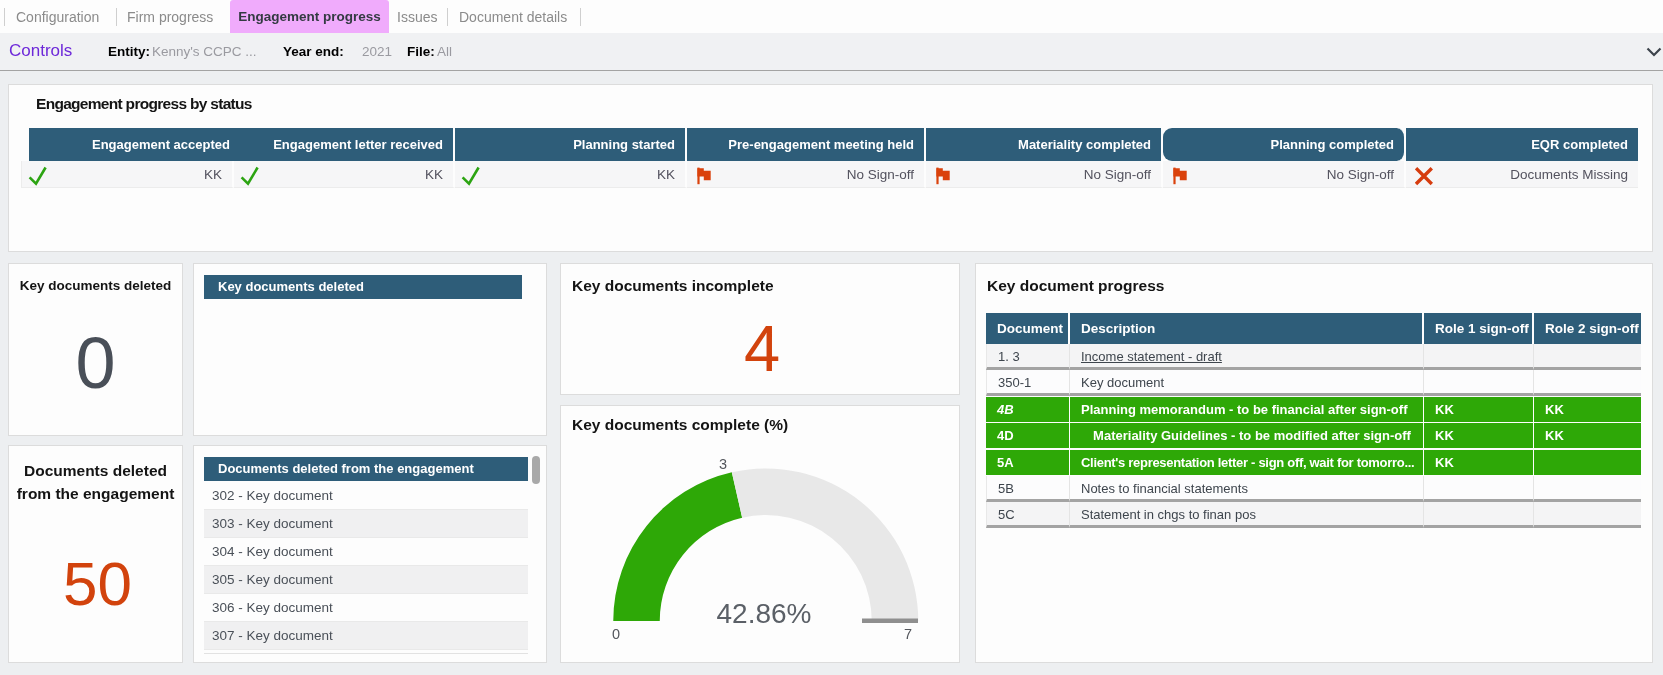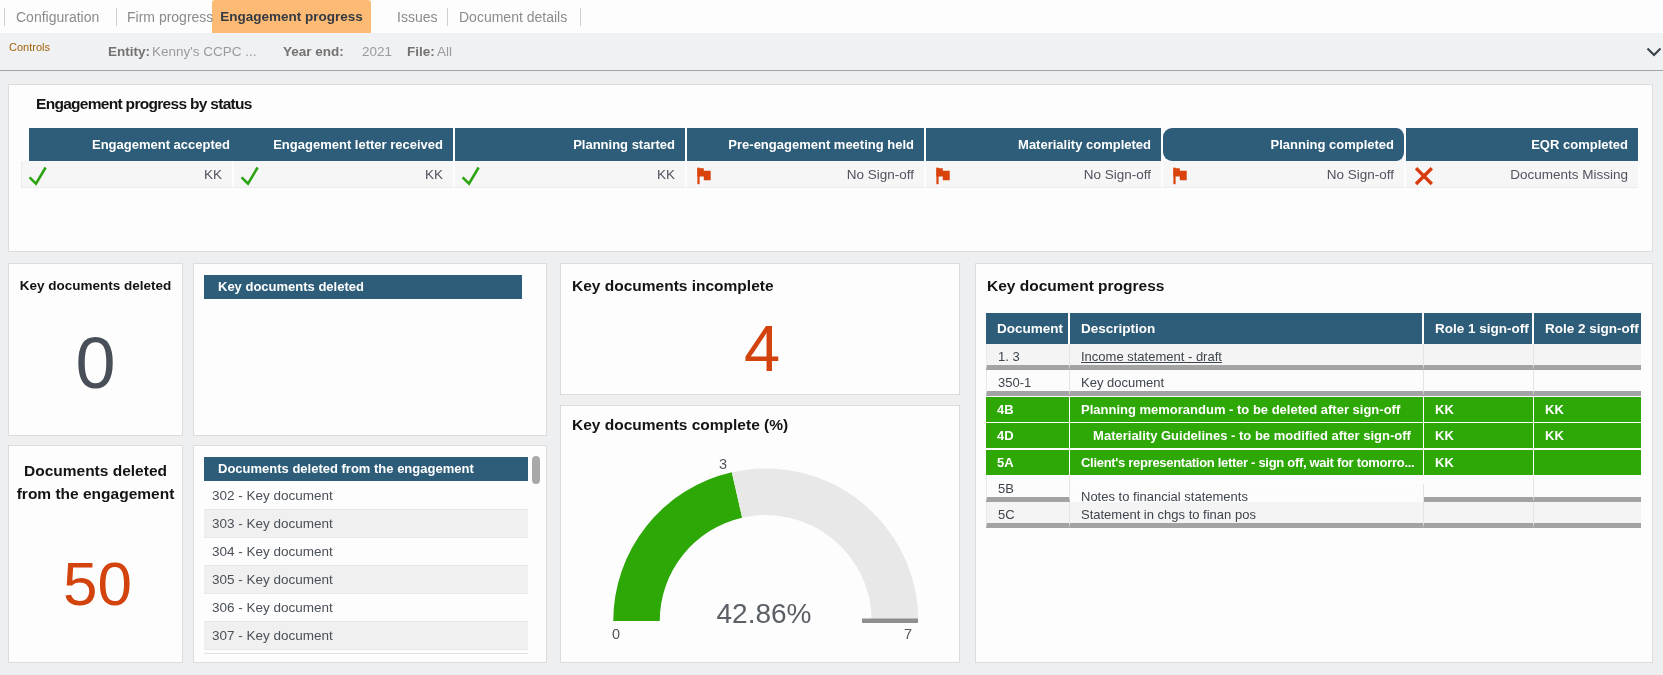--- a/index.html
+++ b/index.html
@@ -4,63 +4,63 @@
 <style>
   * { margin:0; padding:0; box-sizing:border-box; }
   html,body { width:1663px; height:675px; overflow:hidden; }
   body { font-family:"Liberation Sans", sans-serif; background:#edeff1; position:relative; }
   .abs { position:absolute; }
   .card { position:absolute; background:#fdfdfd; border:1px solid #dcdcdc; }
   .ttl { font-weight:bold; font-size:15.5px; color:#141414; }
 
   
   #tabbar { left:0; top:0; width:1663px; height:33px; background:#fdfdfd; }
-  #activetab { left:212px; top:0; width:159px; height:40px; background:#fdba74; border-radius:3px 3px 0 0; }
+  #activetab { left:230px; top:0; width:159px; height:40px; background:#f0abfc; border-radius:3px 3px 0 0; }
   #activetab span { position:absolute; left:0; right:0; top:9px; text-align:center; font-size:13.5px; font-weight:bold; color:#333a42; }
   .tabtxt { position:absolute; top:9px; font-size:14px; color:#8b8b8b; }
   .tabsep { position:absolute; top:8px; width:1px; height:18px; background:#cfcfcf; }
 
   
   #controls { left:0; top:33px; width:1663px; height:38px; background:#f0f1f3; border-bottom:1px solid #a3a3a3; }
-  #controls .lbl { position:absolute; top:11px; font-size:13.5px; font-weight:bold; color:#737373; }
+  #controls .lbl { position:absolute; top:11px; font-size:13.5px; font-weight:bold; color:#000000; }
   #controls .val { position:absolute; top:11px; font-size:13.5px; color:#9a9aa0; }
 
   
   .sthead { position:absolute; top:0; height:33px; background:#2e5d79; color:#fff; font-weight:bold; font-size:13px; text-align:right; line-height:33px; padding-right:10px; border-right:2px solid #fdfdfd; }
   .strow  { position:absolute; top:33px; height:27px; background:#f6f6f7; font-size:13.5px; color:#53525e; text-align:right; line-height:27px; padding-right:10px; border-right:2px solid #fdfdfd; border-bottom:1px solid #ececec;}
   .strow svg, .strow .xic { position:absolute; left:8px; }
 
   
   .lhead { position:absolute; background:#2e5d79; color:#fff; font-weight:bold; font-size:13px; line-height:24px; padding-left:14px; }
   .lrow { position:absolute; left:10px; width:324px; height:28px; font-size:13.5px; color:#4a5058; line-height:28px; padding-left:8px; border-bottom:1px solid #e9e9e9; }
 
   
   .kh { position:absolute; top:49px; height:31px; background:#2e5d79; color:#fff; font-weight:bold; font-size:13.5px; line-height:31px; padding-left:11px; border-right:2px solid #fdfdfd; }
-  .kr { position:absolute; height:26px; font-size:13px; color:#3e454d; line-height:26px; padding-left:11px; border-right:1px solid #e4e4e4; border-bottom:5px solid #a3a3a3; background:#fcfcfd; }
+  .kr { position:absolute; height:26px; font-size:13px; color:#3e454d; line-height:26px; padding-left:11px; border-right:1px solid #e4e4e4; border-bottom:3px solid #a3a3a3; background:#fcfcfd; }
   .kr.g { background:#2ea807; color:#fff; font-weight:bold; border-right-color:#fdfdfd; border-bottom:1px solid #fdfdfd;}
   .kr.alt { background:#f4f4f5; }
 </style>
 </head>
 <body>
 
 <div class="abs" id="tabbar"></div>
 <div class="abs" id="activetab">
     <span>Engagement progress</span>
   </div>
 <div class="tabtxt" style="left:16px;">Configuration</div>
 <div class="tabtxt" style="left:127px;">Firm progress</div>
 <div class="tabtxt" style="left:397px;">Issues</div>
 <div class="tabtxt" style="left:459px;">Document details</div>
 <div class="tabsep" style="left:4px;"></div>
 <div class="tabsep" style="left:116px;"></div>
 <div class="tabsep" style="left:447px;"></div>
 <div class="tabsep" style="left:580px;"></div>
 
 <div class="abs" id="controls">
-  <div class="abs" style="left:9px; top:8px; font-size:11px; color:#a16207;">Controls</div>
+  <div class="abs" style="left:9px; top:8px; font-size:17px; color:#6d28d9;">Controls</div>
   <div class="lbl" style="left:108px;">Entity:</div>
   <div class="val" style="left:152px;">Kenny's CCPC ...</div>
   <div class="lbl" style="left:283px;">Year end:</div>
   <div class="val" style="left:362px;">2021</div>
   <div class="lbl" style="left:407px;">File:</div>
   <div class="val" style="left:437px;">All</div>
   <svg class="abs" style="left:1646px; top:14px;" width="16" height="10" viewBox="0 0 16 10">
       <polyline points="1.5,1.5 8,8 14.5,1.5" fill="none" stroke="#3c434b" stroke-width="2.2"></polyline>
     </svg>
 </div>
@@ -158,37 +158,37 @@
   <div class="kr alt" style="left:10px; top:80px; width:84px; border-left:1px solid #e8e8e8;">1. 3</div>
   <div class="kr alt" style="left:94px; top:80px; width:354px;text-decoration:underline;">Income statement - draft</div>
   <div class="kr alt" style="left:448px; top:80px; width:110px;"></div>
   <div class="kr alt" style="left:558px; top:80px; width:107px; border-right:none;"></div>
 
   <div class="kr" style="left:10px; top:106px; width:84px; border-left:1px solid #e8e8e8;">350-1</div>
   <div class="kr" style="left:94px; top:106px; width:354px;">Key document</div>
   <div class="kr" style="left:448px; top:106px; width:110px;"></div>
   <div class="kr" style="left:558px; top:106px; width:107px; border-right:none;"></div>
 
-  <div class="kr g" style="left:10px; top:133px; width:84px;">4B</div>
-  <div class="kr g" style="left:94px; top:133px; width:354px;">Planning memorandum - to be deleted after sign-off</div>
+  <div class="kr g" style="left:10px; top:133px; width:84px;font-style:italic;">4B</div>
+  <div class="kr g" style="left:94px; top:133px; width:354px;">Planning memorandum - to be financial after sign-off</div>
   <div class="kr g" style="left:448px; top:133px; width:110px;">KK</div>
   <div class="kr g" style="left:558px; top:133px; width:107px; border-right:none;">KK</div>
 
   <div class="kr g" style="left:10px; top:159px; width:84px;">4D</div>
   <div class="kr g" style="left:94px; top:159px; width:354px;text-align:center;">Materiality Guidelines - to be modified after sign-off</div>
   <div class="kr g" style="left:448px; top:159px; width:110px;">KK</div>
   <div class="kr g" style="left:558px; top:159px; width:107px; border-right:none;">KK</div>
 
   <div class="kr g" style="left:10px; top:186px; width:84px;">5A</div>
   <div class="kr g" style="left:94px; top:186px; width:354px; letter-spacing:-0.3px; white-space:nowrap; overflow:hidden;">Client's representation letter - sign off, wait for tomorro...</div>
   <div class="kr g" style="left:448px; top:186px; width:110px;">KK</div>
   <div class="kr g" style="left:558px; top:186px; width:107px; border-right:none;"></div>
 
   <div class="kr" style="left:10px; top:212px; width:84px; border-left:1px solid #e8e8e8;">5B</div>
-  <div class="kr" style="left:94px; top:220px; width:354px;">Notes to financial statements</div>
+  <div class="kr" style="left:94px; top:212px; width:354px;">Notes to financial statements</div>
   <div class="kr" style="left:448px; top:212px; width:110px;"></div>
   <div class="kr" style="left:558px; top:212px; width:107px; border-right:none;"></div>
 
   <div class="kr alt" style="left:10px; top:238px; width:84px; border-left:1px solid #e8e8e8;">5C</div>
   <div class="kr alt" style="left:94px; top:238px; width:354px;">Statement in chgs to finan pos</div>
   <div class="kr alt" style="left:448px; top:238px; width:110px;"></div>
   <div class="kr alt" style="left:558px; top:238px; width:107px; border-right:none;"></div>
 </div>
 
 </body></html>

